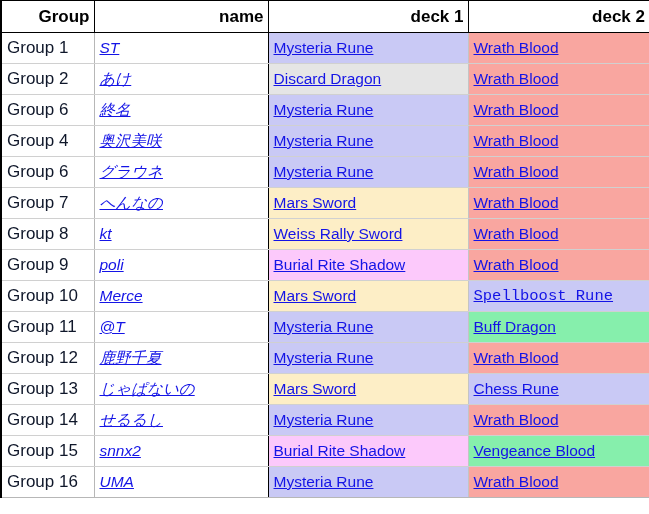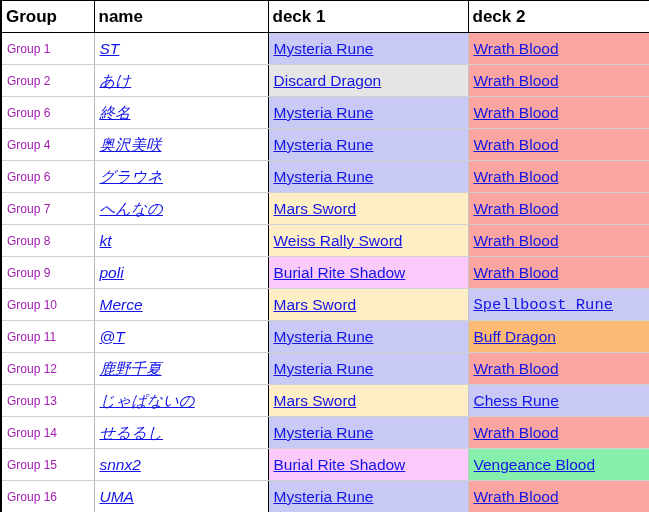--- a/index.html
+++ b/index.html
@@ -29,21 +29,21 @@
   }
   table.grid col.c-group  { width: 93px; }
   table.grid col.c-name   { width: 174px; }
   table.grid col.c-deck1  { width: 200px; }
   table.grid col.c-deck2  { width: 182px; }
 
   
   thead th {
     height: 31px;
     padding: 0 4px;
-    text-align: left;
+    text-align: right;
     vertical-align: middle;
     font-weight: bold;
     font-size: 17px;
     color: #000000;
     background: #ffffff;
     border: 1px solid #000000;
     white-space: nowrap;
     overflow: hidden;
   }
   thead th.first { border-left: 2px solid #000000; }
@@ -86,22 +86,22 @@
   tbody tr.first-row td { border-top: none; }
   tbody tr.last-row td  { border-bottom: 1px solid #b7b7b7; }
 
   a.link, span.link {
     color: #1414e6;
     text-decoration: underline;
     font-size: 15.5px;
     cursor: pointer;
   }
   span.plain {
-    color: #a21caf;
-    font-size: 12px;
+    color: #0f172a;
+    font-size: 17px;
   }
   
   #bottom-filler {
     position: absolute;
     left: 0;
     bottom: 0;
     width: 649px;
     height: 2px;
     background: #ffffff;
   }
@@ -180,21 +180,21 @@
         <tr class="row">
           <td class="cell-group"><span class="plain">Group 10</span></td>
           <td class="cell-name"><span class="link">Merce</span></td>
           <td class="cell-deck" style="background: rgb(253, 238, 198);"><span class="link">Mars Sword</span></td>
           <td class="cell-deck cell-deck2" style="background: rgb(201, 201, 245); font-family: Liberation Mono, monospace;"><span class="link">Spellboost Rune</span></td>
         </tr>
         <tr class="row">
           <td class="cell-group"><span class="plain">Group 11</span></td>
           <td class="cell-name"><span class="link">@T</span></td>
           <td class="cell-deck" style="background: rgb(201, 201, 245);"><span class="link">Mysteria Rune</span></td>
-          <td class="cell-deck cell-deck2" style="background: #fdba74;"><span class="link">Buff Dragon</span></td>
+          <td class="cell-deck cell-deck2" style="background: #86efac;"><span class="link">Buff Dragon</span></td>
         </tr>
         <tr class="row">
           <td class="cell-group"><span class="plain">Group 12</span></td>
           <td class="cell-name"><span class="link">鹿野千夏</span></td>
           <td class="cell-deck" style="background: rgb(201, 201, 245);"><span class="link">Mysteria Rune</span></td>
           <td class="cell-deck cell-deck2" style="background: rgb(249, 166, 160);"><span class="link">Wrath Blood</span></td>
         </tr>
         <tr class="row">
           <td class="cell-group"><span class="plain">Group 13</span></td>
           <td class="cell-name"><span class="link">じゃぱないの</span></td>

